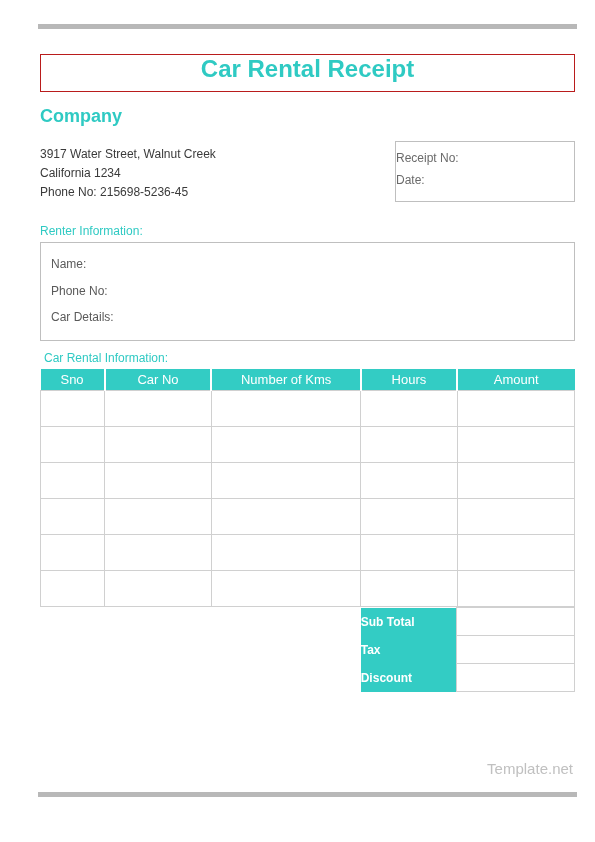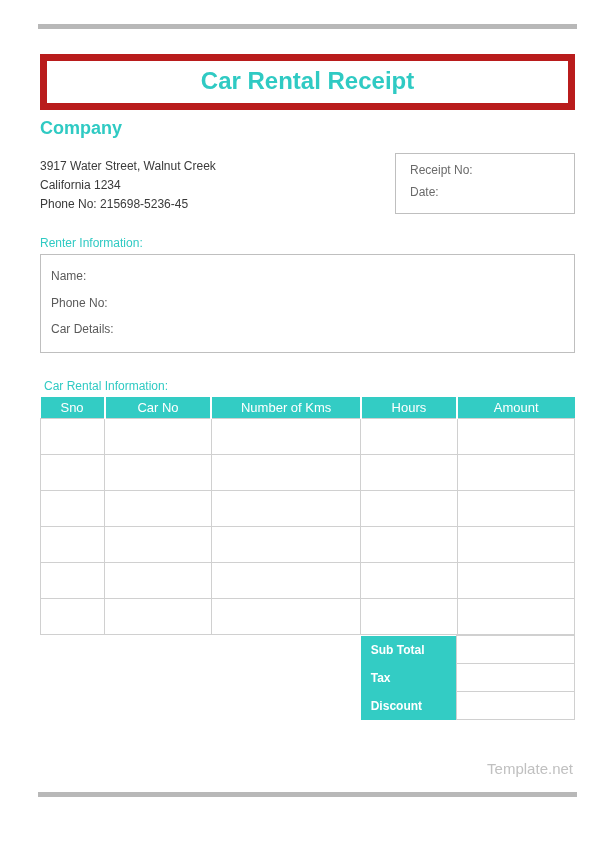--- a/index.html
+++ b/index.html
@@ -21,24 +21,24 @@
   }
   .top-bar { top: 24px; }
   .bottom-bar { top: 792px; }
   .content {
     position: absolute;
     top: 54px;
     left: 40px;
     right: 20px;
   }
   .title-box {
-    border: 7px solid #b91c1c;
+    border: 1px solid #b91c1c;
     text-align: center;
-    padding: 6px 0 8px 0;
-    margin-bottom: 8px;
+    padding: 0 0 8px 0;
+    margin-bottom: 14px;
   }
   .title-box h1 {
     font-size: 24px;
     font-weight: bold;
     color: #2fcac3;
   }
   .company-heading {
     font-size: 18px;
     font-weight: bold;
     color: #2fcac3;
@@ -51,35 +51,35 @@
     margin-bottom: 22px;
   }
   .company-lines div {
     font-size: 12px;
     line-height: 1.6;
     color: #3a3a3a;
   }
   .receipt-box {
     border: 1px solid #bfbfbf;
     width: 180px;
-    padding: 6px 10px 10px 14px;
+    padding: 6px 10px 10px 0;
     font-size: 12px;
     color: #6a6a6a;
   }
   .receipt-box div { line-height: 1.8; }
   .section-heading {
     font-size: 12px;
     font-weight: normal;
     color: #2fcac3;
     margin-bottom: 4px;
   }
   .renter-box {
     border: 1px solid #bfbfbf;
     padding: 8px 10px 10px 10px;
-    margin-bottom: 26px;
+    margin-bottom: 10px;
   }
   .renter-box div {
     font-size: 12px;
     color: #5a5a5a;
     line-height: 2.2;
   }
   .rental-heading { margin-left: 4px; }
   table.rental {
     width: 100%;
     border-collapse: collapse;
@@ -115,21 +115,20 @@
   table.summary td.spacer {
     width: 60%;
     border: none;
   }
   table.summary td.label {
     width: 18%;
     background: #33ccc4;
     color: #fff;
     font-weight: bold;
     font-size: 12px;
-    padding-left: 10px;
   }
   table.summary td.value {
     width: 22%;
     border: 1px solid #d0d0d0;
     border-top: none;
   }
   table.summary tr:first-child td.value { border-top: 1px solid #d0d0d0; }
   .footer-brand {
     position: absolute;
     top: 760px;

